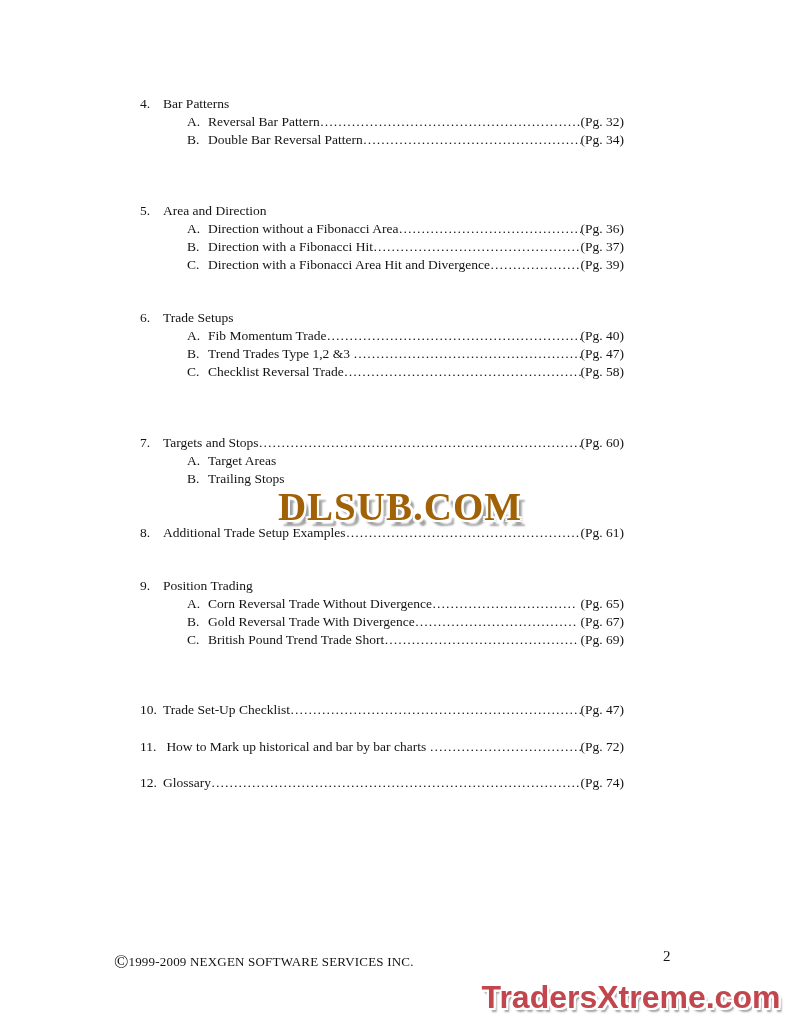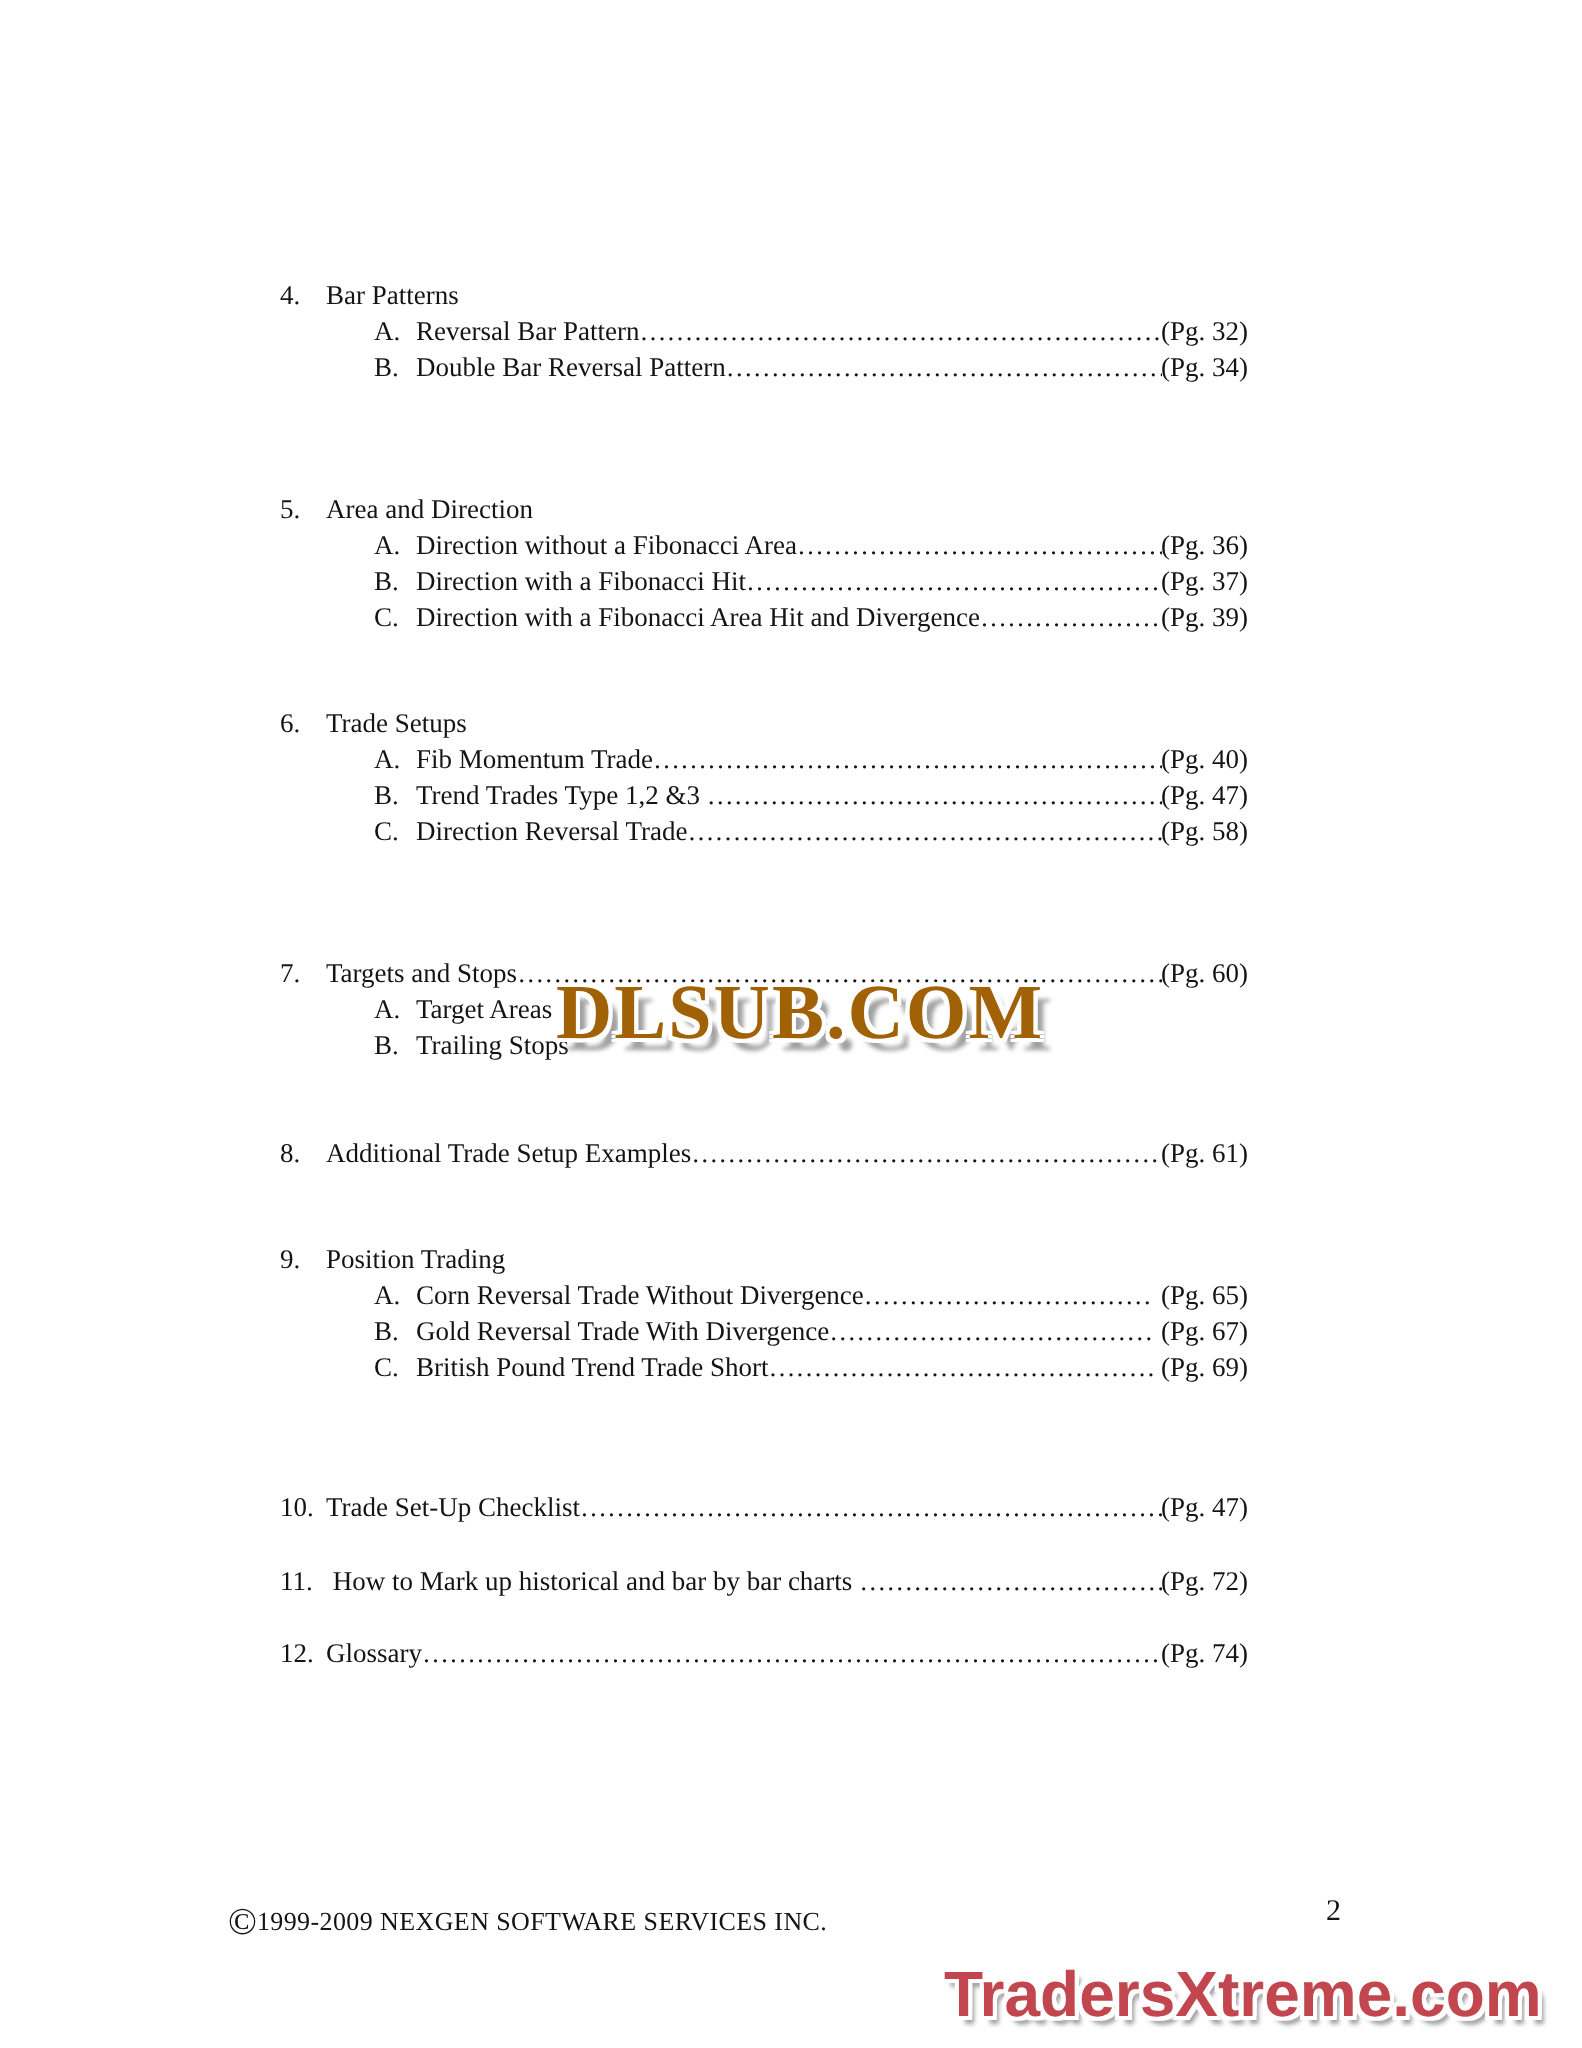--- a/index.html
+++ b/index.html
@@ -19,21 +19,21 @@
     -webkit-background-clip:text;background-clip:text;
     color:transparent;-webkit-text-fill-color:transparent;
   }
 
   
   .toc{position:absolute;left:140px;top:95px;width:484px;font-size:13.5px;line-height:18px;}
   .row{display:flex;align-items:baseline;height:18px;}
   .num{flex:none;width:23px;white-space:pre;}
   .letter{flex:none;width:21px;white-space:pre;}
   .sub{padding-left:47px;}
-  .ttl{flex:none;white-space:pre;margin-top:44px;}
+  .ttl{flex:none;white-space:pre;}
   .dots{flex:1 1 0;min-width:0;overflow:hidden;white-space:nowrap;}
   .pg{flex:none;white-space:pre;text-align:center;}
   .s5{margin-top:53px;}
   .s6{margin-top:35px;}
   .s7{margin-top:53px;}
   .s8{margin-top:36px;}
   .s9{margin-top:35px;}
   .s10{margin-top:52px;}
   .s11{margin-top:19px;}
   .s12{margin-top:18px;}
@@ -55,20 +55,21 @@
 
   
   .footer-copy{position:absolute;left:114px;top:951px;white-space:nowrap;}
   .csym{font-size:19px;vertical-align:-2px;}
   .ctext{font-size:13px;letter-spacing:0.2px;}
   .pagenum{position:absolute;left:663px;top:948px;font-size:15px;}
 
   
   .traders{
     position:absolute;left:472px;top:977px;width:318px;height:42px;
+    text-align:center;
     font-family:"Liberation Sans","DejaVu Sans",sans-serif;
     font-weight:700;font-size:32px;line-height:40px;letter-spacing:0px;
     color:#c2464e;
     text-shadow:
       -2px -2px 0 #ffffff, 2px -2px 0 #ffffff,
       -2px  2px 0 #ffffff, 2px  2px 0 #ffffff,
       -2px  0   0 #ffffff, 2px  0   0 #ffffff,
        0   -2px 0 #ffffff, 0    2px 0 #ffffff,
        3px  4px 2px rgba(120,120,120,0.7);
   }
@@ -137,21 +138,21 @@
         <span class="pg">(Pg. 40)</span>
       </div>
       <div class="row sub">
         <span class="letter">B.</span>
         <span class="ttl">Trend Trades Type 1,2 &amp;3 </span>
         <span class="dots">……………………………………………………………………………………………………………………………………………………………………</span>
         <span class="pg">(Pg. 47)</span>
       </div>
       <div class="row sub">
         <span class="letter">C.</span>
-        <span class="ttl">Direction Reversal Trade</span>
+        <span class="ttl">Checklist Reversal Trade</span>
         <span class="dots">……………………………………………………………………………………………………………………………………………………………………</span>
         <span class="pg">(Pg. 58)</span>
       </div>
     </div>
 
     <div class="sec s7">
       <div class="row">
         <span class="num">7.</span>
         <span class="ttl">Targets and Stops</span>
         <span class="dots">……………………………………………………………………………………………………………………………………………………………………</span>

